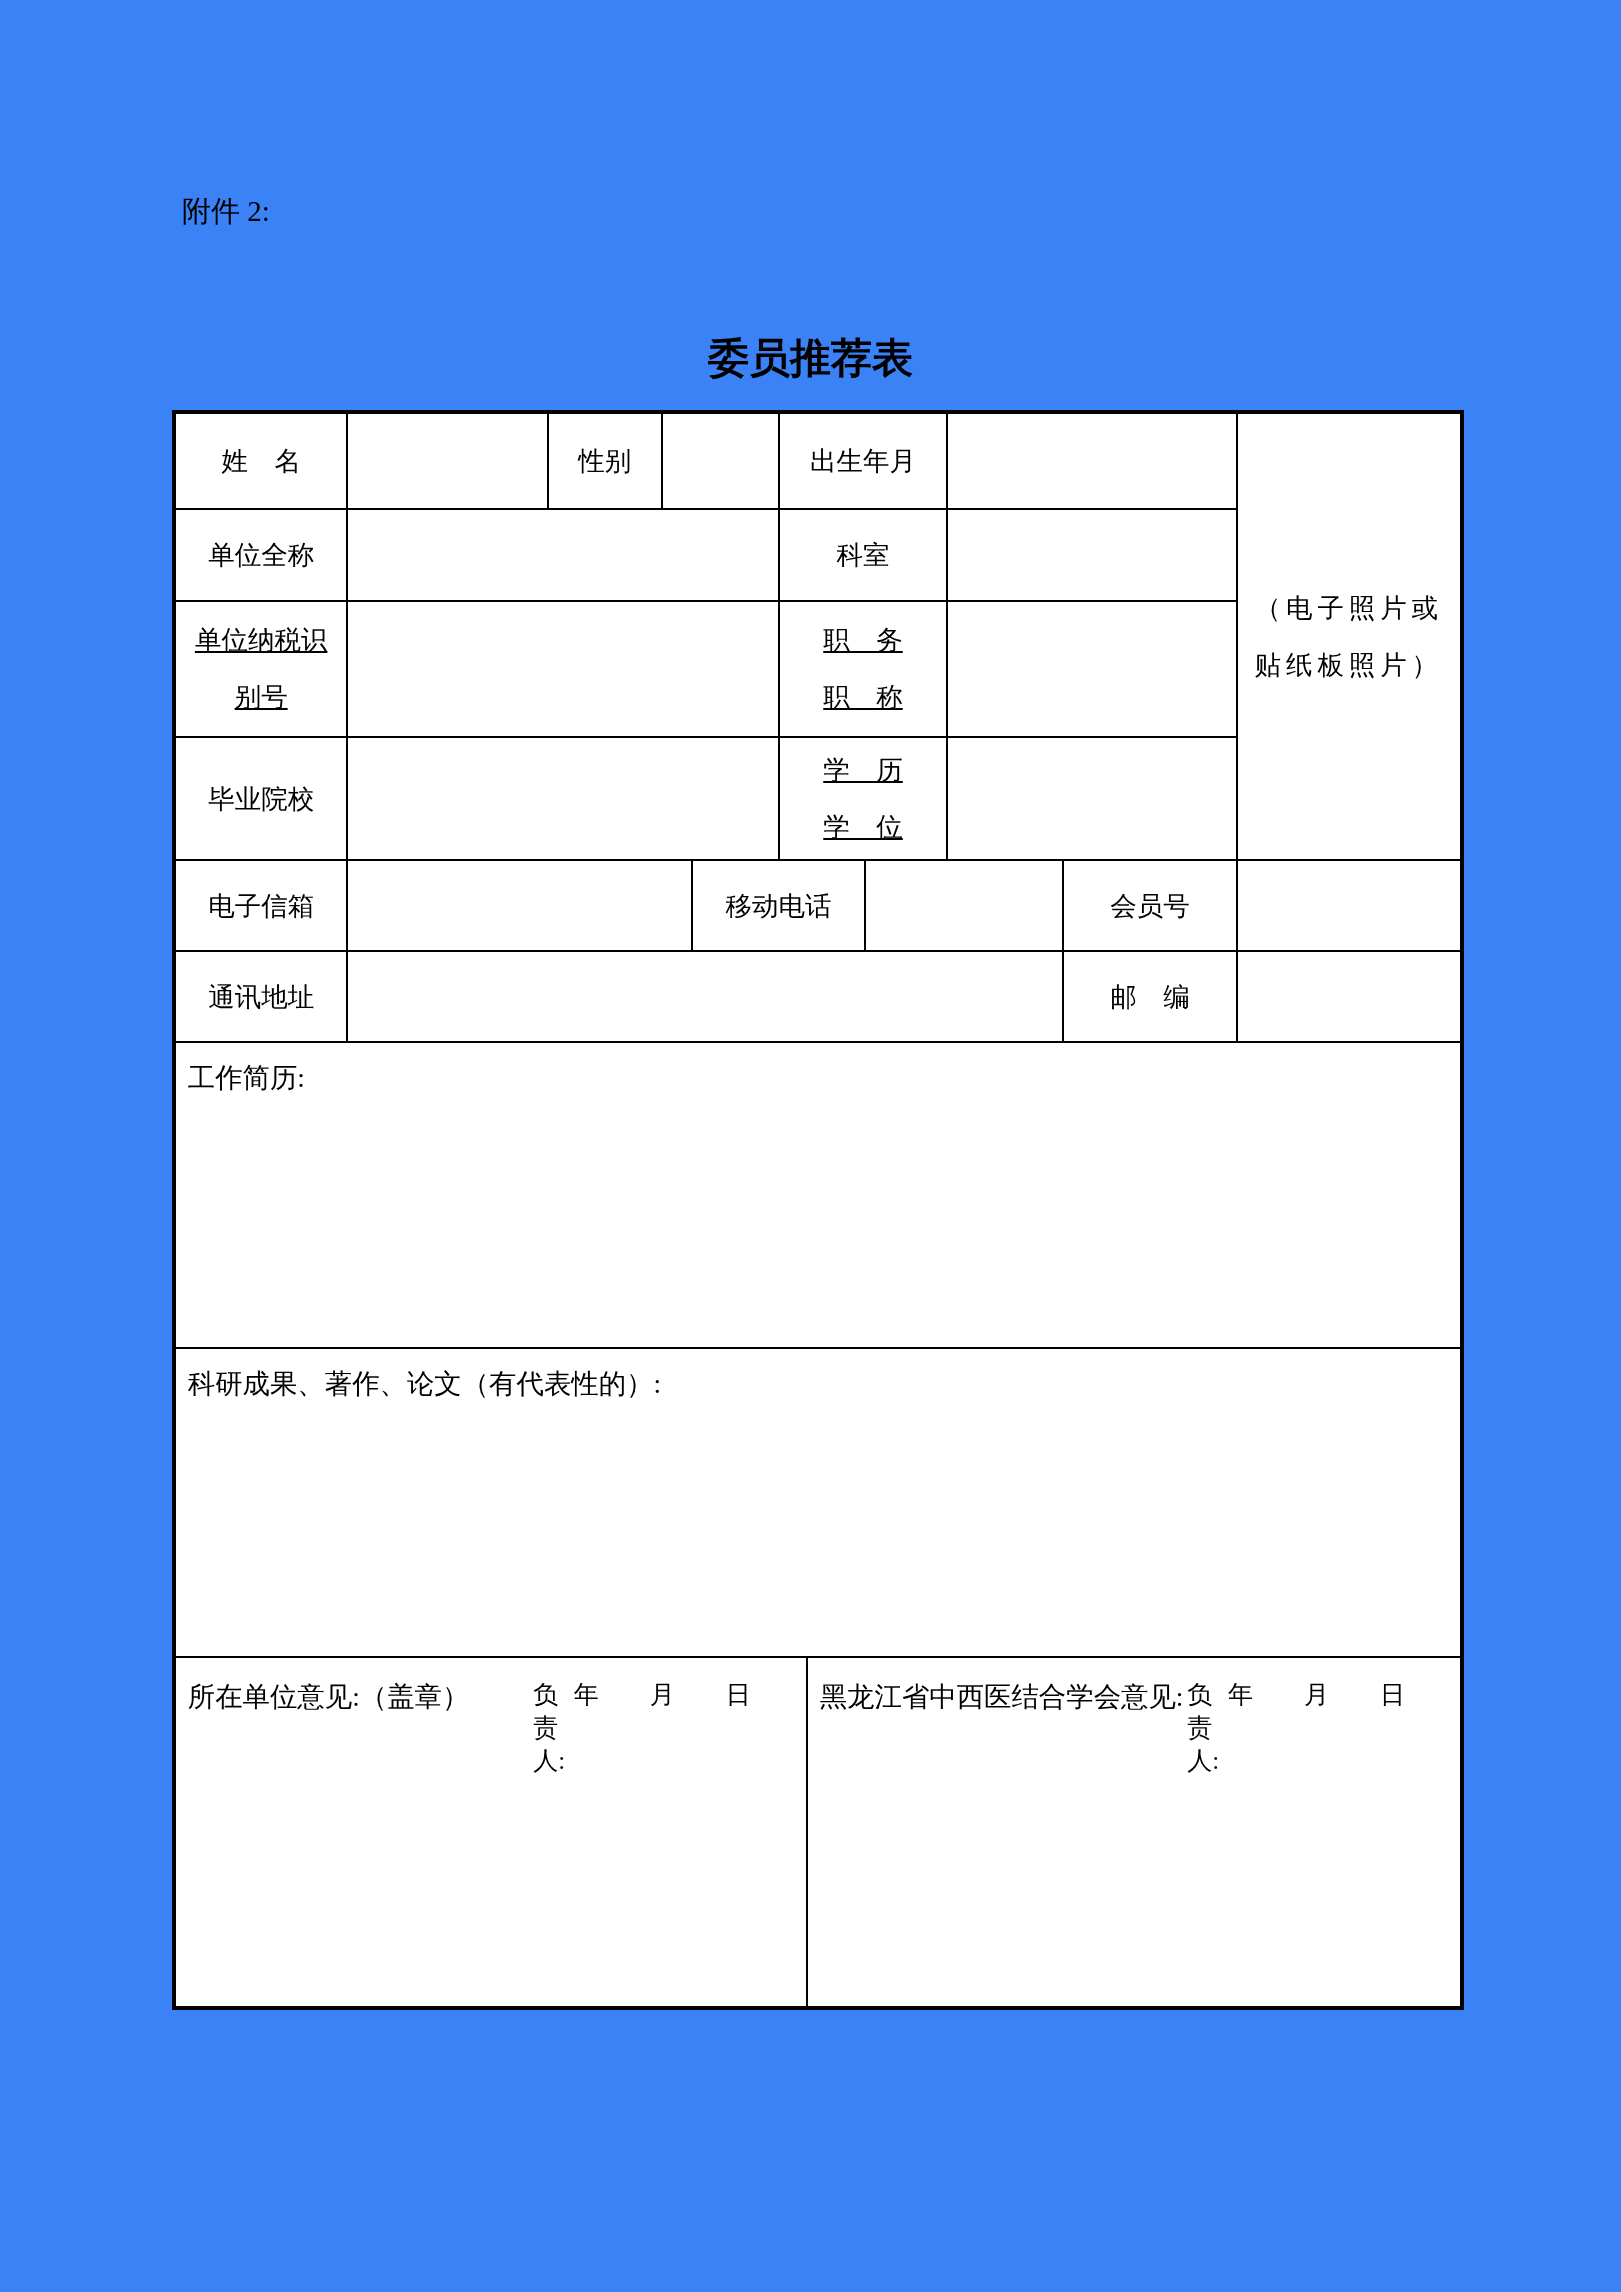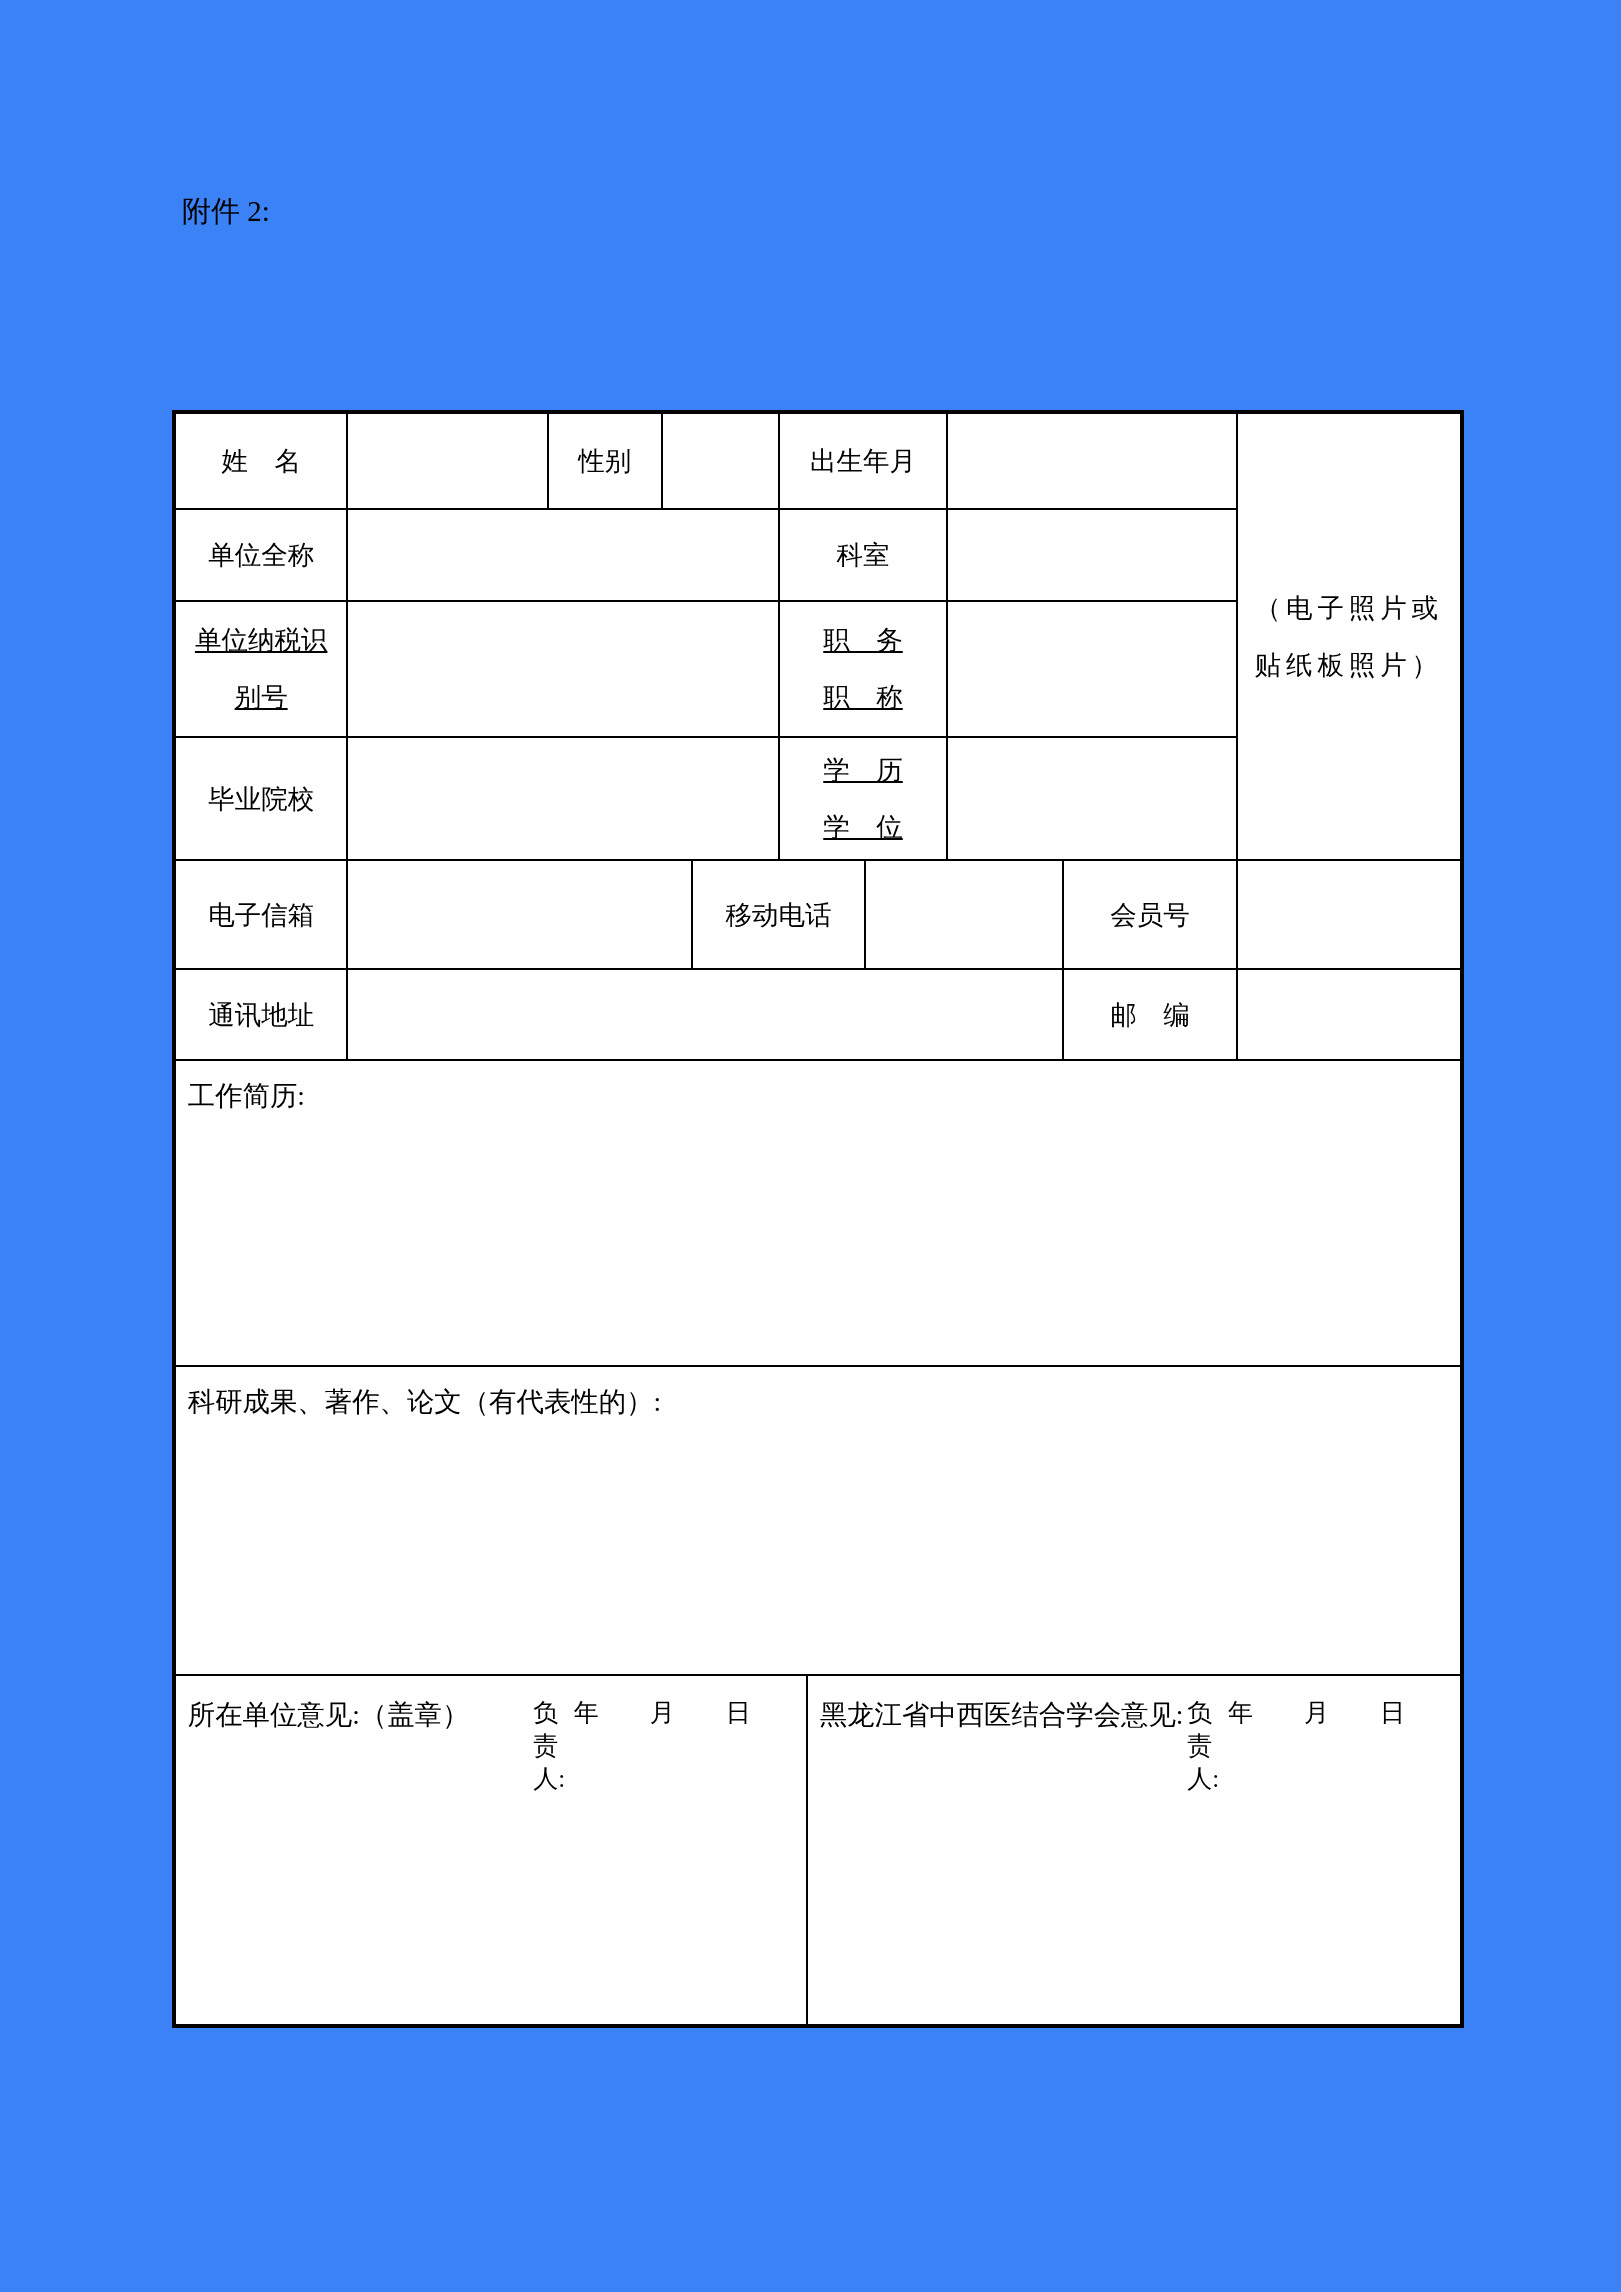--- a/index.html
+++ b/index.html
@@ -59,20 +59,21 @@
   .opinion-label { font-size: 27.4px; line-height: 39px; }
   .sign-row { display: flex; align-items: baseline; font-size: 25px; }
   .ymd { margin-left: auto; margin-right: 16%; display: flex; gap: 51px; }
 </style>
 </head>
 <body>
 
 <div class="page">
 
   <div class="attachment">附件 2:</div>
+  <div class="doc-title doc-title-2">委员推荐表</div>
 
   <table class="form-table">
     <colgroup>
       <col style="width:173px">
         <col style="width:200px">
         <col style="width:114px">
         <col style="width:30px">
       <col style="width:87px">
         <col style="width:28px">
         <col style="width:58px">
@@ -119,21 +120,21 @@
     <tr style="height:123px">
       <td>毕业院校</td>
       <td colspan="4"></td>
       <td colspan="3" class="two-line">
         <span>学　历</span>
         <span>学　位</span>
       </td>
       <td colspan="2"></td>
     </tr>
 
-    <tr style="height:109px">
+    <tr style="height:91px">
       <td>电子信箱</td>
       <td colspan="3"></td>
       <td colspan="3">移动电话</td>
       <td colspan="2"></td>
       <td>会员号</td>
       <td></td>
     </tr>
 
     <tr style="height:91px">
       <td>通讯地址</td>

